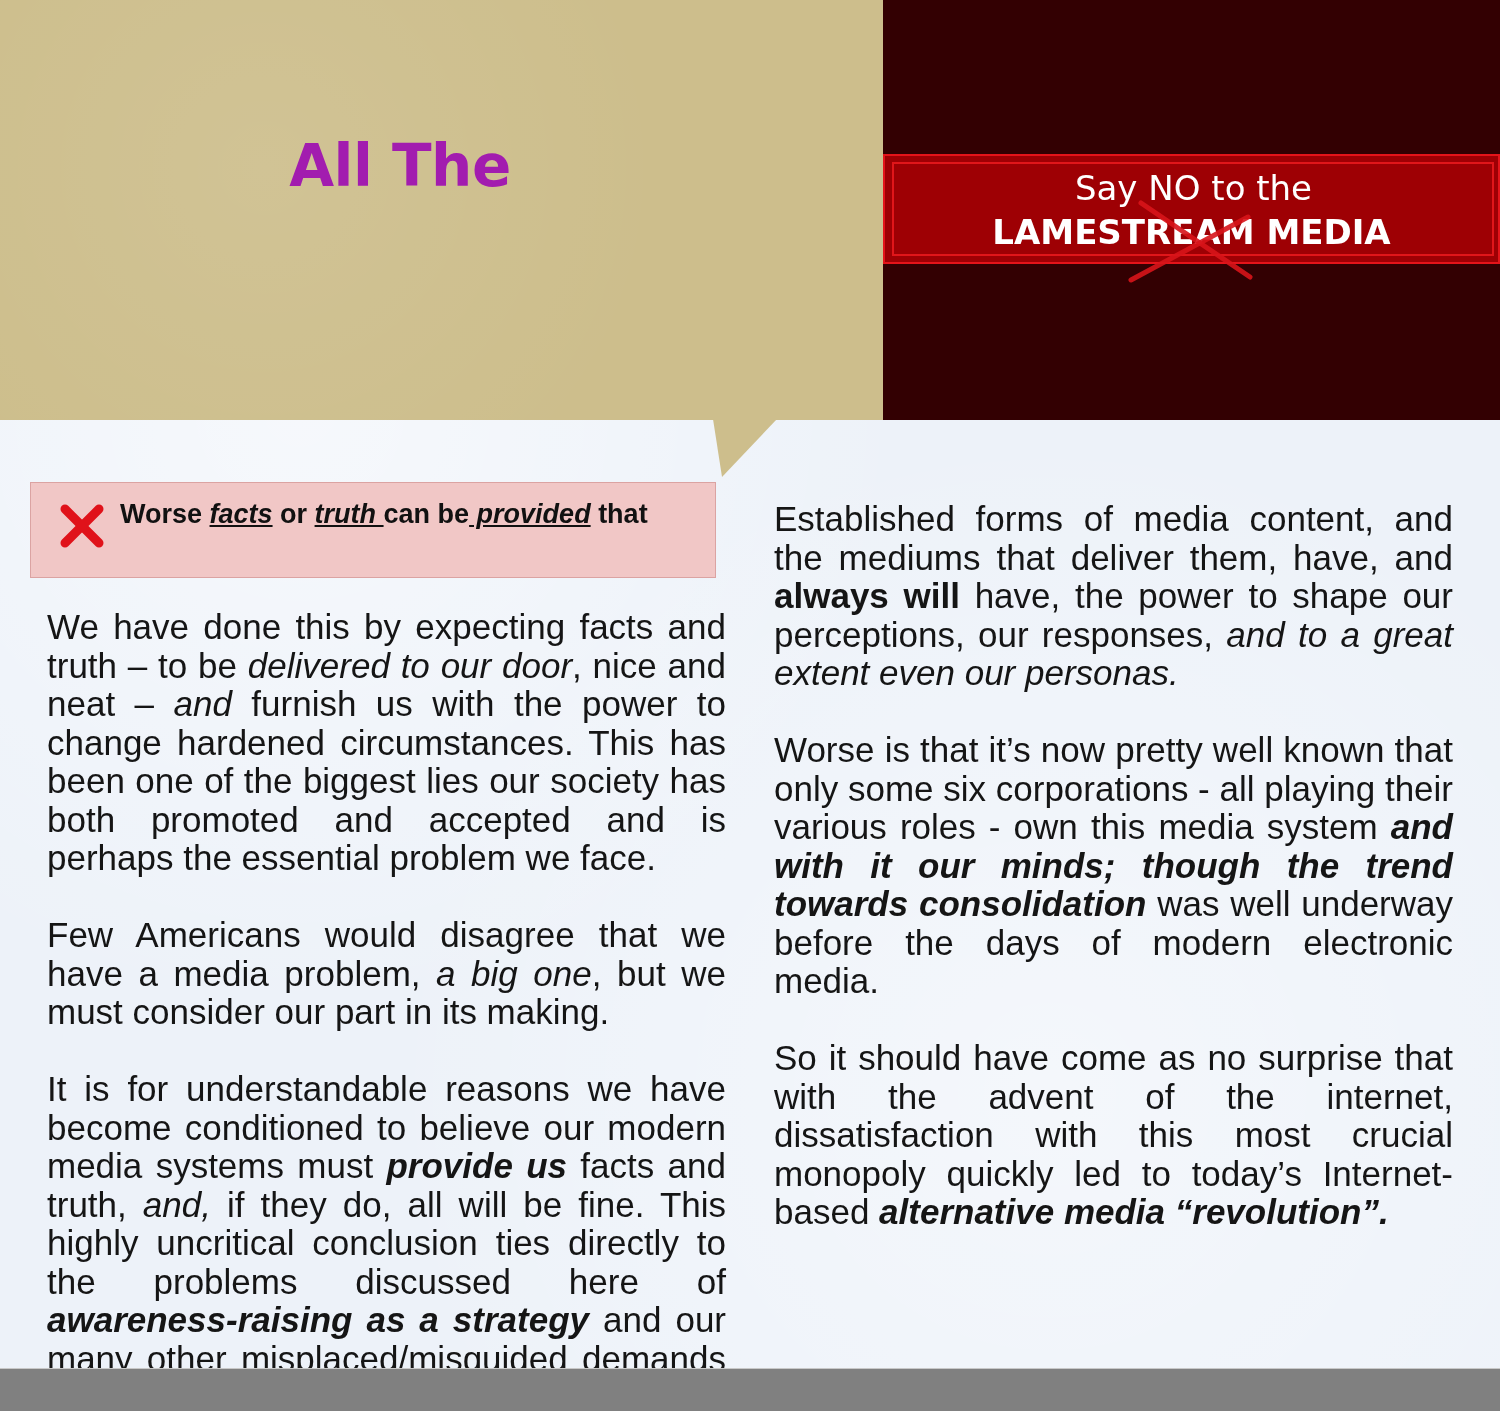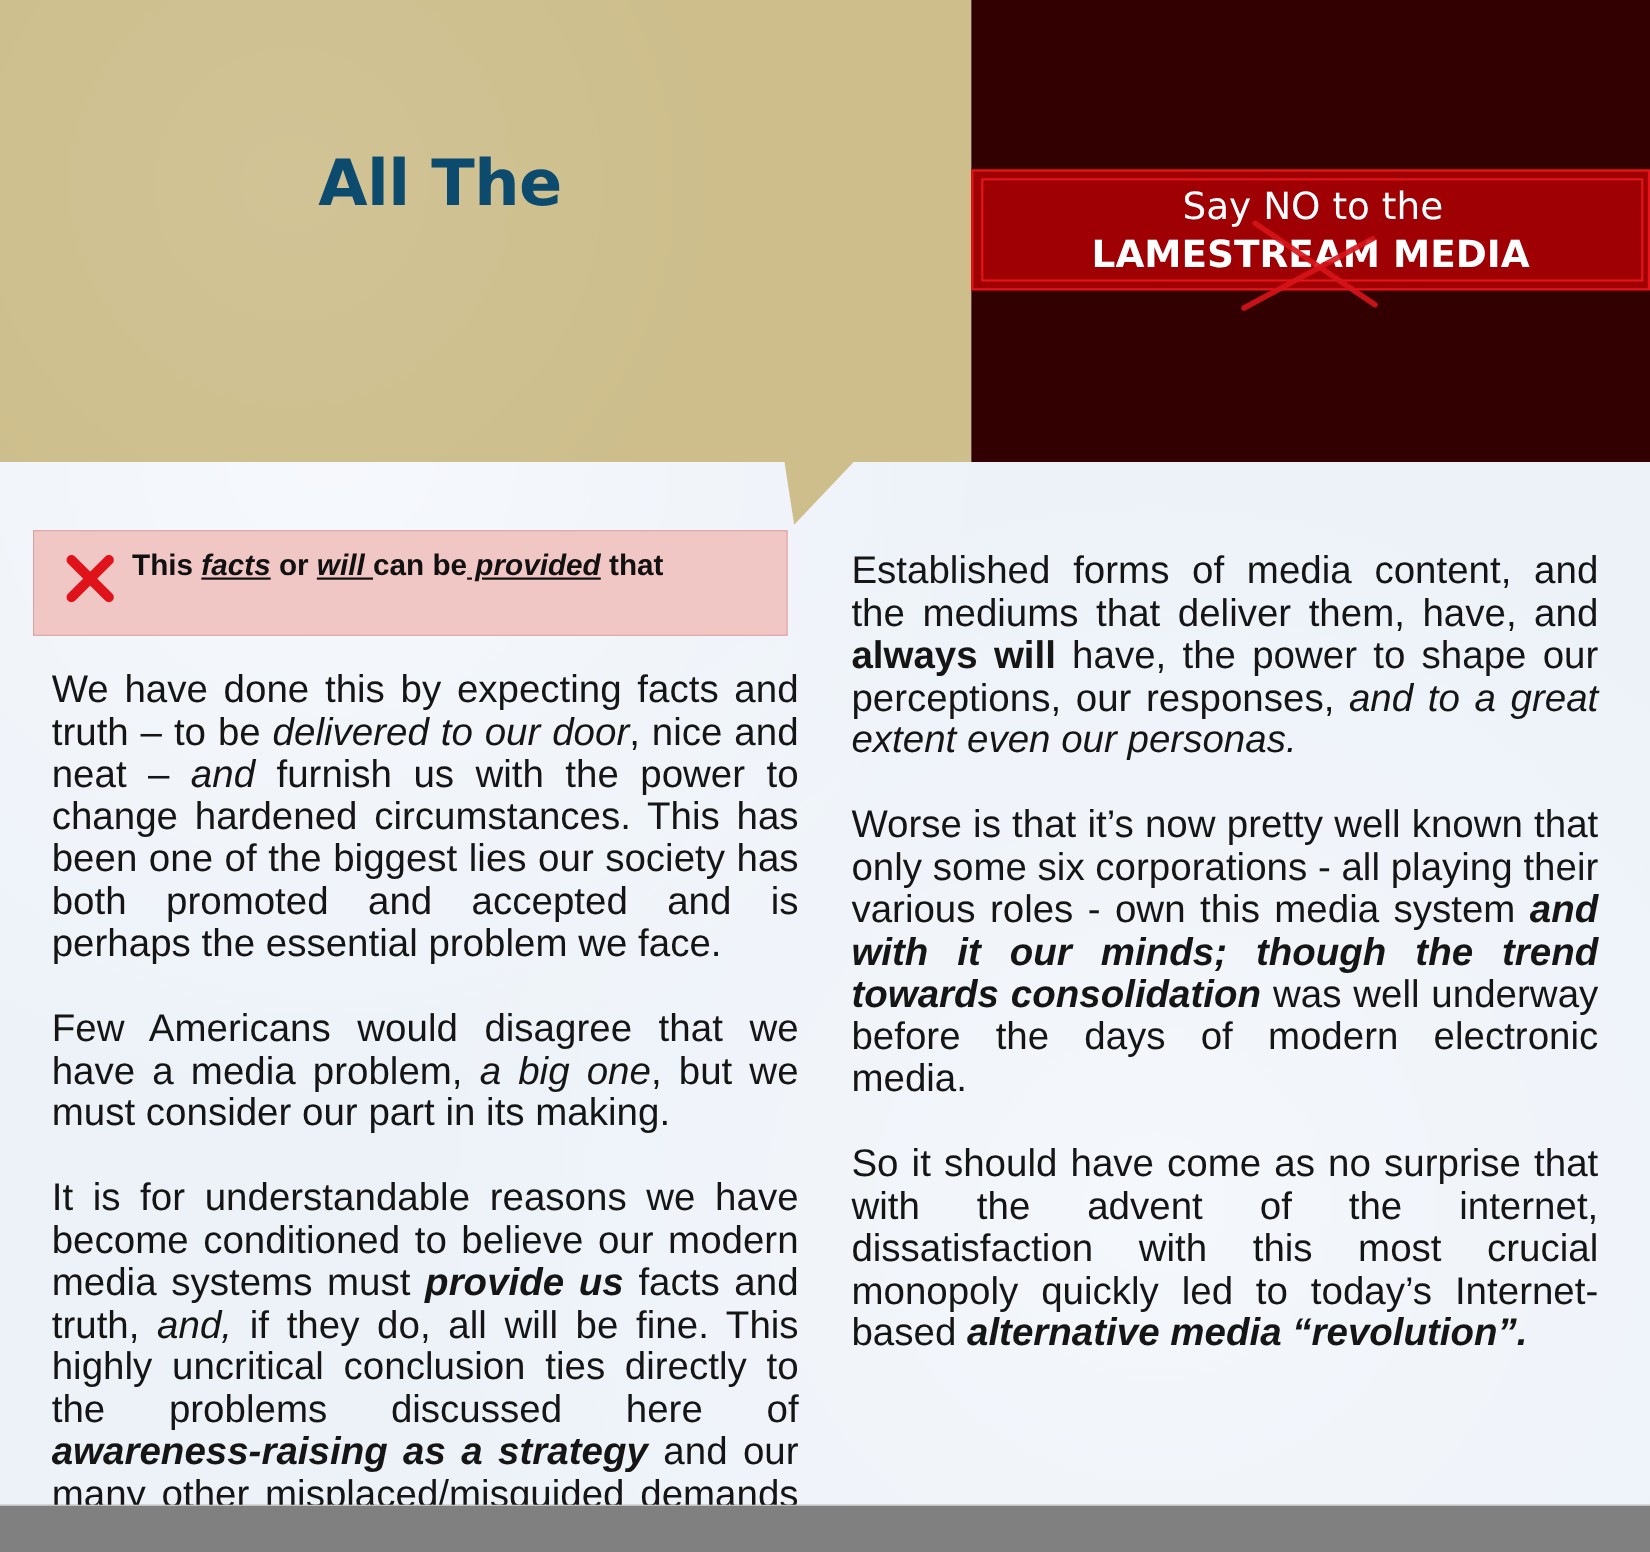--- a/index.html
+++ b/index.html
@@ -21,21 +21,21 @@
     background: #cdbe8c;
     background-image: radial-gradient(circle at 30% 40%, rgba(255,255,255,0.08), transparent 60%);
   }
   .tan-tail {
     position: absolute; left: 713px; top: 419px; width: 64px; height: 58px;
   }
   .title {
     position: absolute; left: 120px; top: 130px; width: 560px;
     text-align: center; font-weight: bold; font-size: 58px; line-height: 72px;
     font-family: "DejaVu Sans", "Liberation Sans", sans-serif;
-    letter-spacing: -0.5px; color: #0c4a6e;
+    letter-spacing: -0.5px; color: #a21caf;
   }
   .dark-panel {
     position: absolute; left: 883px; top: 0; width: 617px; height: 420px;
     background: #330002;
   }
   .banner {
     position: absolute; left: 883px; top: 154px; width: 617px; height: 110px;
     background: #9e0004; box-sizing: border-box;
     border: 2px solid #e4141a;
   }
@@ -106,21 +106,21 @@
   <line x1="16" y1="5" x2="125" y2="79" stroke="#d8141a" stroke-width="5" stroke-linecap="round" opacity="0.9"></line>
   <line x1="6" y1="82" x2="123" y2="19" stroke="#d8141a" stroke-width="5" stroke-linecap="round" opacity="0.9"></line>
 </svg>
 
 <div class="question-box">
   <svg class="x-icon" viewBox="0 0 48 46">
     <line x1="7" y1="6" x2="41" y2="40" stroke="#e0121a" stroke-width="9" stroke-linecap="round"></line>
     <line x1="41" y1="6" x2="7" y2="40" stroke="#e0121a" stroke-width="9" stroke-linecap="round"></line>
   </svg>
   <div class="q-text">
-    <span>This </span><span class="u">facts</span><span> or </span><span class="u">will </span><span>can be</span><span class="u"> provided</span><span> that</span>
+    <span>Worse </span><span class="u">facts</span><span> or </span><span class="u">truth </span><span>can be</span><span class="u"> provided</span><span> that</span>
   </div>
 </div>
 
 <div class="col col-left">
   <p><span>We have done this by expecting facts and truth – to be </span><span class="i">delivered to our door</span><span>, nice and neat – </span><span class="i">and</span><span> furnish us with the power to change hardened circumstances. This has been one of the biggest lies our society has both promoted and accepted and is perhaps the essential problem we face.</span></p>
   <p><span>Few Americans would disagree that we have a media problem, </span><span class="i">a big one</span><span>, but we must consider our part in its making.</span></p>
   <p><span>It is for understandable reasons we have become conditioned to believe our modern media systems must </span><span class="bi">provide us</span><span> facts and truth, </span><span class="i">and,</span><span> if they do, all will be fine. This highly uncritical conclusion ties directly to the problems discussed here of </span><span class="bi">awareness-raising as a strategy</span><span> and our many other misplaced/misguided demands for action.</span></p>
 </div>
 
 <div class="col col-right">

